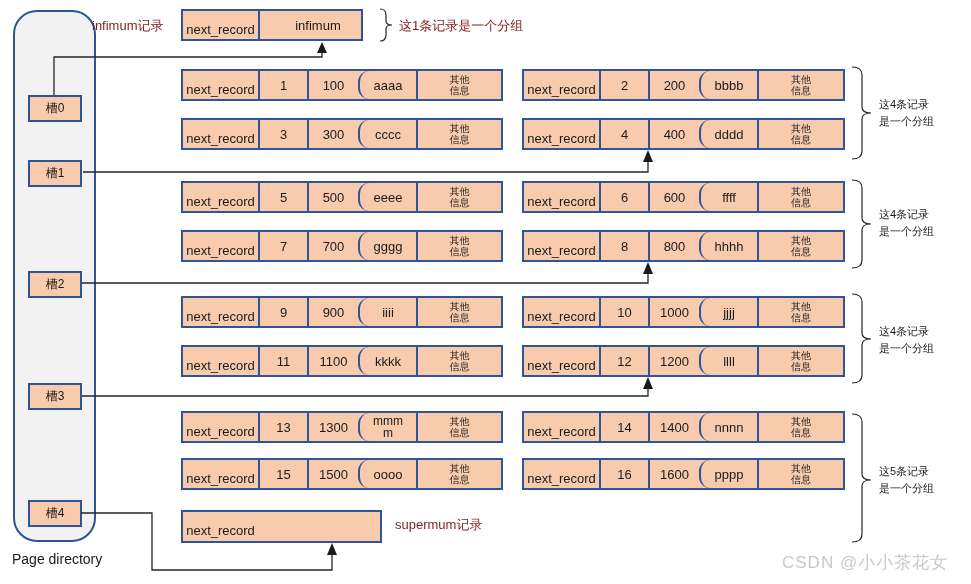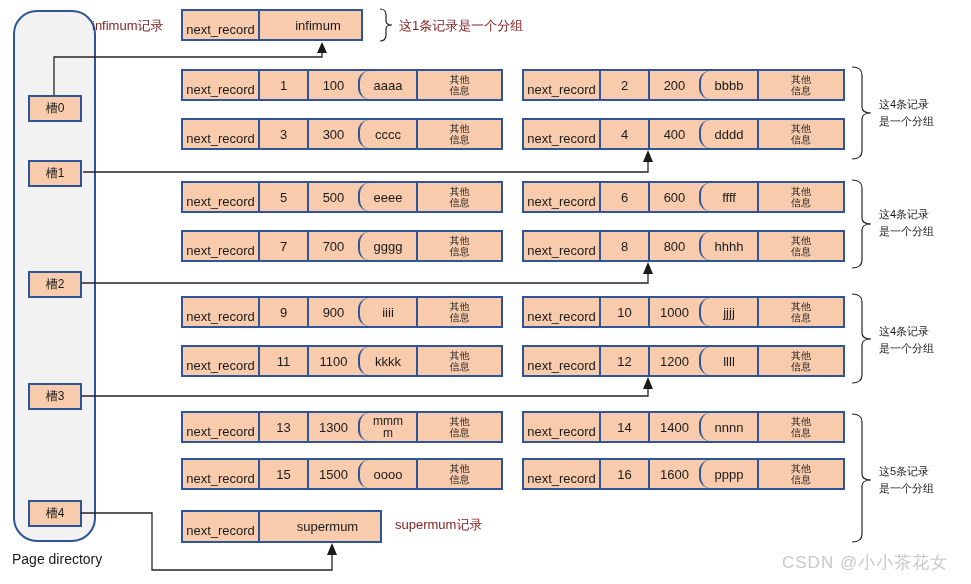--- a/index.html
+++ b/index.html
@@ -214,21 +214,20 @@
     <div class="cell c-v">1600</div>
     <div class="cell c-m">pppp</div>
     <div class="cell c-o">
         <span>其他</span>
         <span>信息</span>
       </div>
   </div>
 
   <div class="rec-row" style="left:181px;top:510px;width:201px;height:33px">
     <div class="cell c-f">next_record</div>
-    <div class="cell c-big">supermum</div>
   </div>
   <div class="lbl" style="left:395px;top:516px">supermum记录</div>
 
   <div class="grp-lbl" style="top:96px">
       <div>这4条记录</div>
       <div>是一个分组</div>
     </div>
   <div class="grp-lbl" style="top:206px">
       <div>这4条记录</div>
       <div>是一个分组</div>

